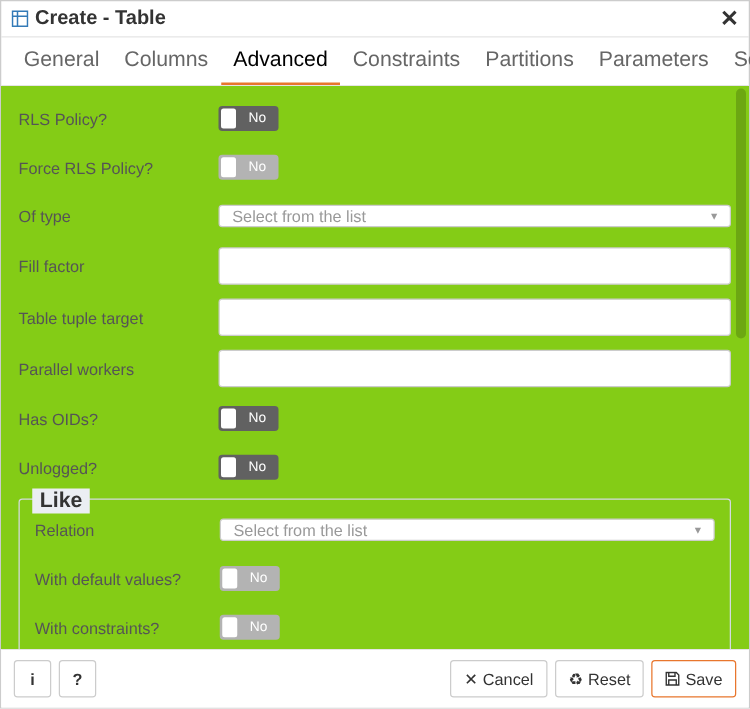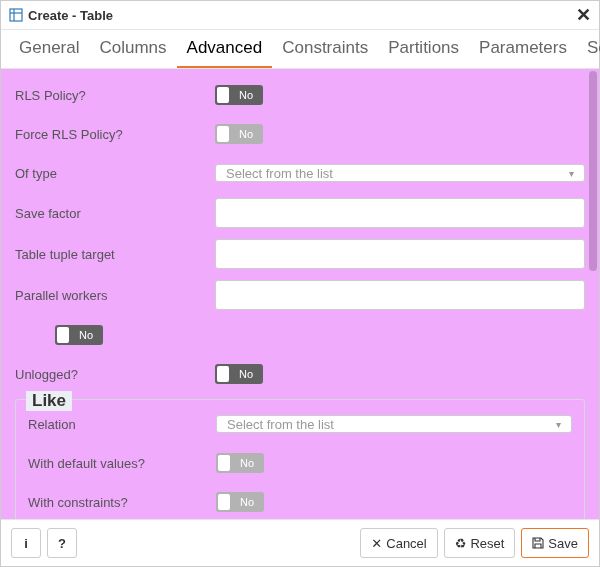--- a/index.html
+++ b/index.html
@@ -1,28 +1,28 @@
 <!DOCTYPE html>
 <html><head>
 <meta charset="utf-8">
 <style>
   * { box-sizing: border-box; margin: 0; padding: 0; }
   body { font-family: "Helvetica Neue", Helvetica, Arial, sans-serif; font-size: 13px; color: #333; background: #fff; }
   .dialog { width: 600px; height: 567px; border: 1px solid #ccc; display: flex; flex-direction: column; }
   .titlebar { display: flex; align-items: center; padding: 5px 8px; border-bottom: 1px solid #e5e5e5; }
   .titlebar .icon { margin-right: 5px; color: #337ab7; display: inline-flex; }
-  .titlebar .title { font-weight: bold; font-size: 13px; color: #333; }
+  .titlebar .title { font-weight: bold; font-size: 16px; color: #333; }
   .titlebar .close { margin-left: auto; font-size: 18px; font-weight: bold; cursor: pointer; line-height: 1; }
   .tabs { display: flex; border-bottom: 1px solid #e5e5e5; padding: 0 8px; }
   .tab { padding: 8px 10px; font-size: 17px; color: #666; cursor: pointer; border-bottom: 2px solid transparent; }
   .tab.active { color: #000000; border-bottom: 2px solid #e8762d; }
-  .body { flex: 1; overflow-y: auto; background: #f0abfc; padding: 12px 14px; position: relative; }
+  .body { flex: 1; overflow-y: auto; background: #84cc16; padding: 12px 14px; position: relative; }
   .row { display: flex; align-items: center; margin-bottom: 11px; min-height: 28px; }
   .row .label { width: 160px; font-size: 13px; color: #555; flex-shrink: 0; }
-  .row .control { flex: 1; margin-left: 40px; }
+  .row .control { flex: 1; }
   .toggle { display: inline-flex; align-items: center; width: 48px; height: 20px; background: #616161; border-radius: 3px; position: relative; cursor: pointer; }
   .toggle.disabled { background: #b3b3b3; cursor: default; }
   .toggle .knob { position: absolute; left: 2px; width: 12px; height: 16px; background: #fff; border-radius: 2px; }
   .toggle .txt { flex: 1; text-align: center; color: #fff; font-size: 11px; padding-left: 14px; }
   .select { width: 100%; height: 18px; background: #fff; border: 1px solid #ccc; border-radius: 3px; display: flex; align-items: center; padding: 0 10px; color: #999; cursor: pointer; position: relative; }
   .select .caret { margin-left: auto; font-size: 10px; color: #999; }
   .input { width: 100%; height: 30px; background: #fff; border: 1px solid #ccc; border-radius: 3px; padding: 0 8px; font-size: 13px; }
   .fieldset { border: 1px solid #d4d9e0; border-radius: 3px; padding: 10px 12px 2px 12px; position: relative; }
   .fieldset .legend { position: absolute; top: -9px; left: 10px; background: #ebeef3; padding: 0 6px; font-weight: bold; font-size: 17px; color: #333; }
   .fieldset .row .label { width: 148px; }
@@ -89,41 +89,42 @@
       <div class="label">Of type</div>
       <div class="control">
         <div class="select">
           <span>Select from the list</span>
           <span class="caret">▾</span>
         </div>
       </div>
     </div>
 
     <div class="row">
-      <div class="label">Save factor</div>
+      <div class="label">Fill factor</div>
       <div class="control">
         <input class="input" type="text" value="" style="">
       </div>
     </div>
 
     <div class="row">
       <div class="label">Table tuple target</div>
       <div class="control">
         <input class="input" type="text" value="" style="">
       </div>
     </div>
 
     <div class="row">
       <div class="label">Parallel workers</div>
       <div class="control">
         <input class="input" type="text" value="" style="">
       </div>
     </div>
 
     <div class="row">
+      <div class="label">Has OIDs?</div>
       <div class="control">
         <div class="toggle">
           <div class="knob"></div>
             <span class="txt">No</span>
         </div>
       </div>
     </div>
 
     <div class="row">
       <div class="label">Unlogged?</div>

